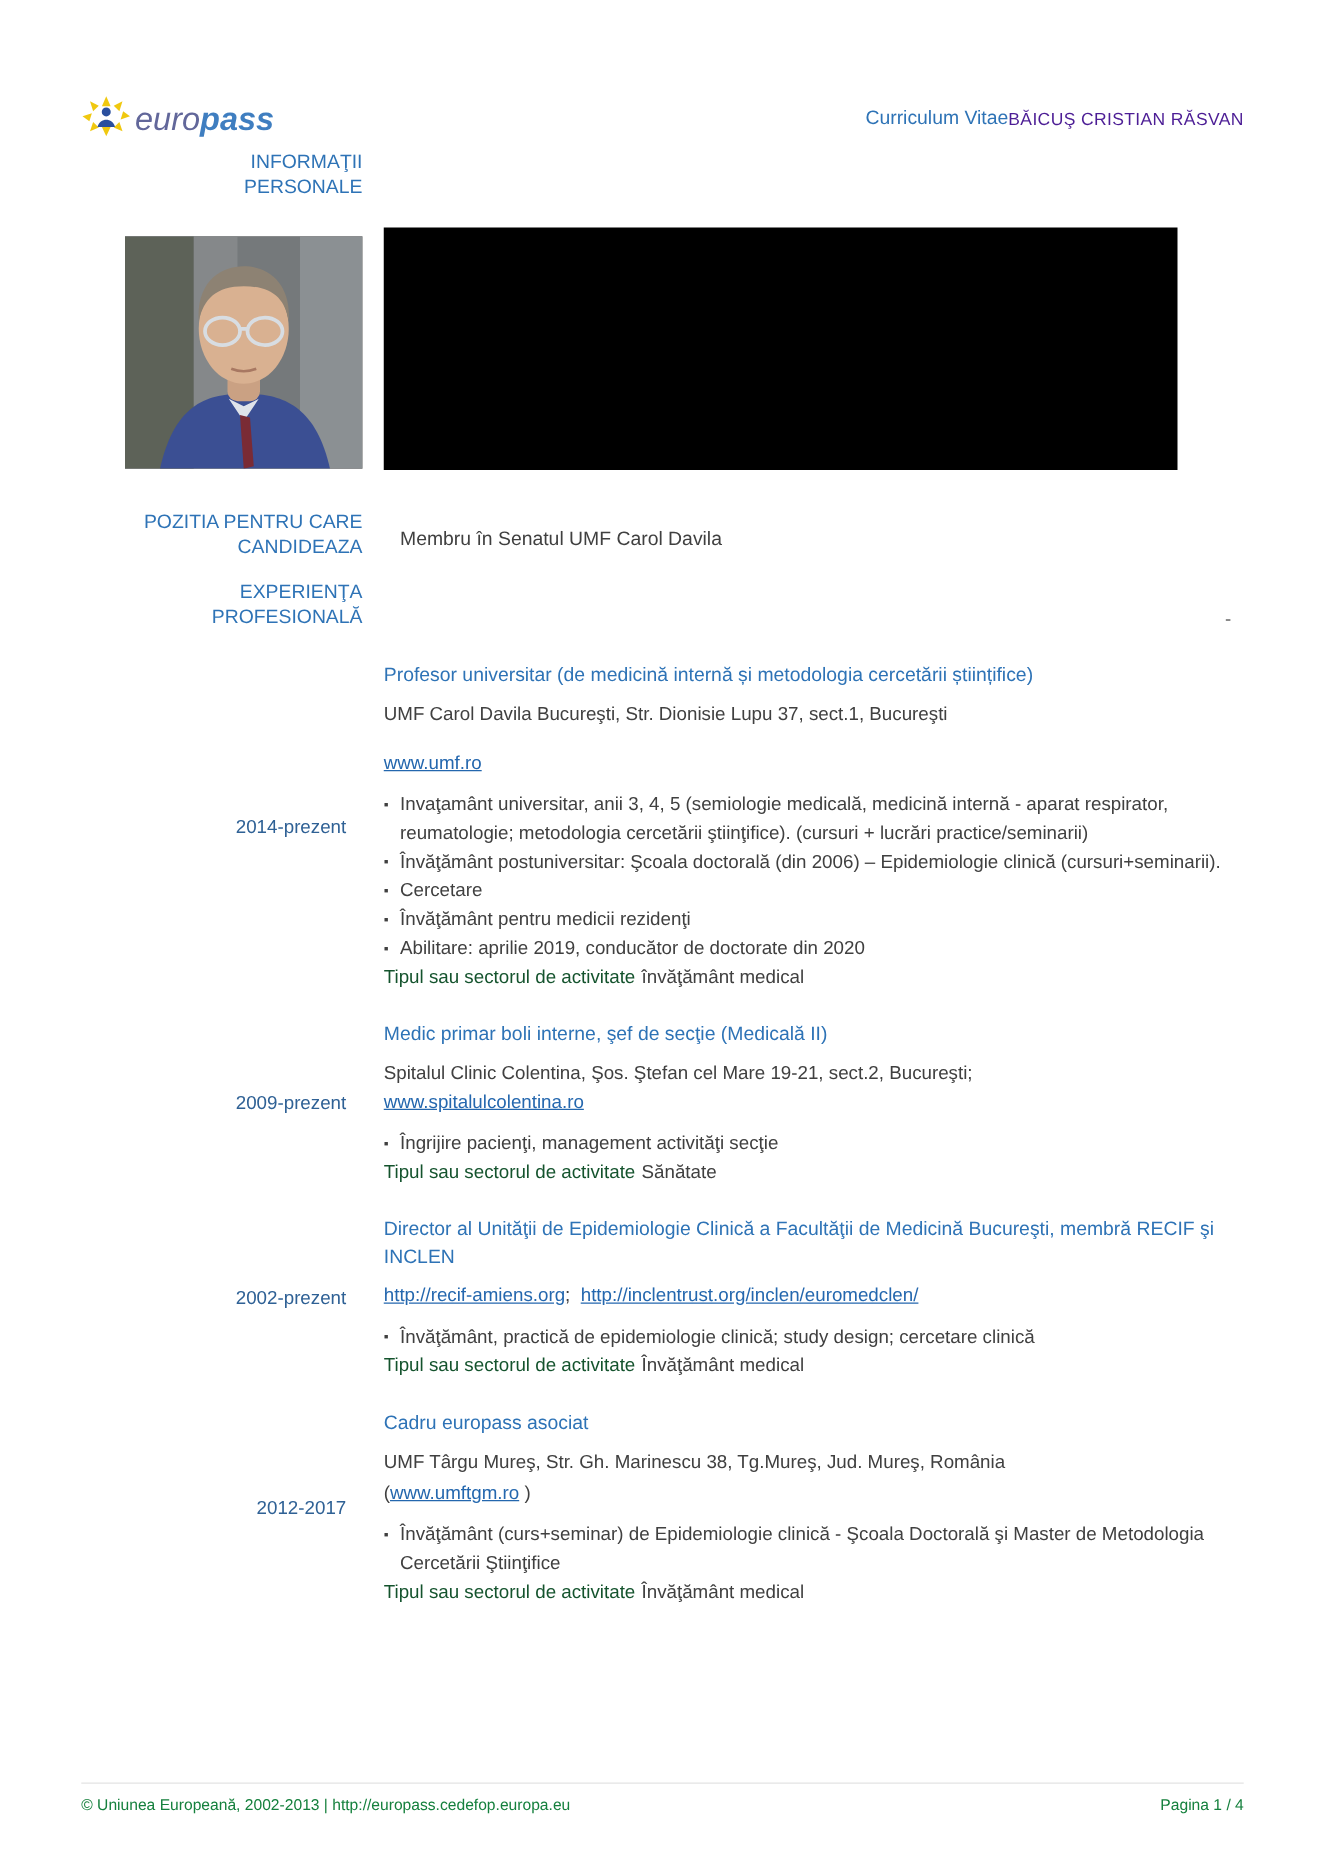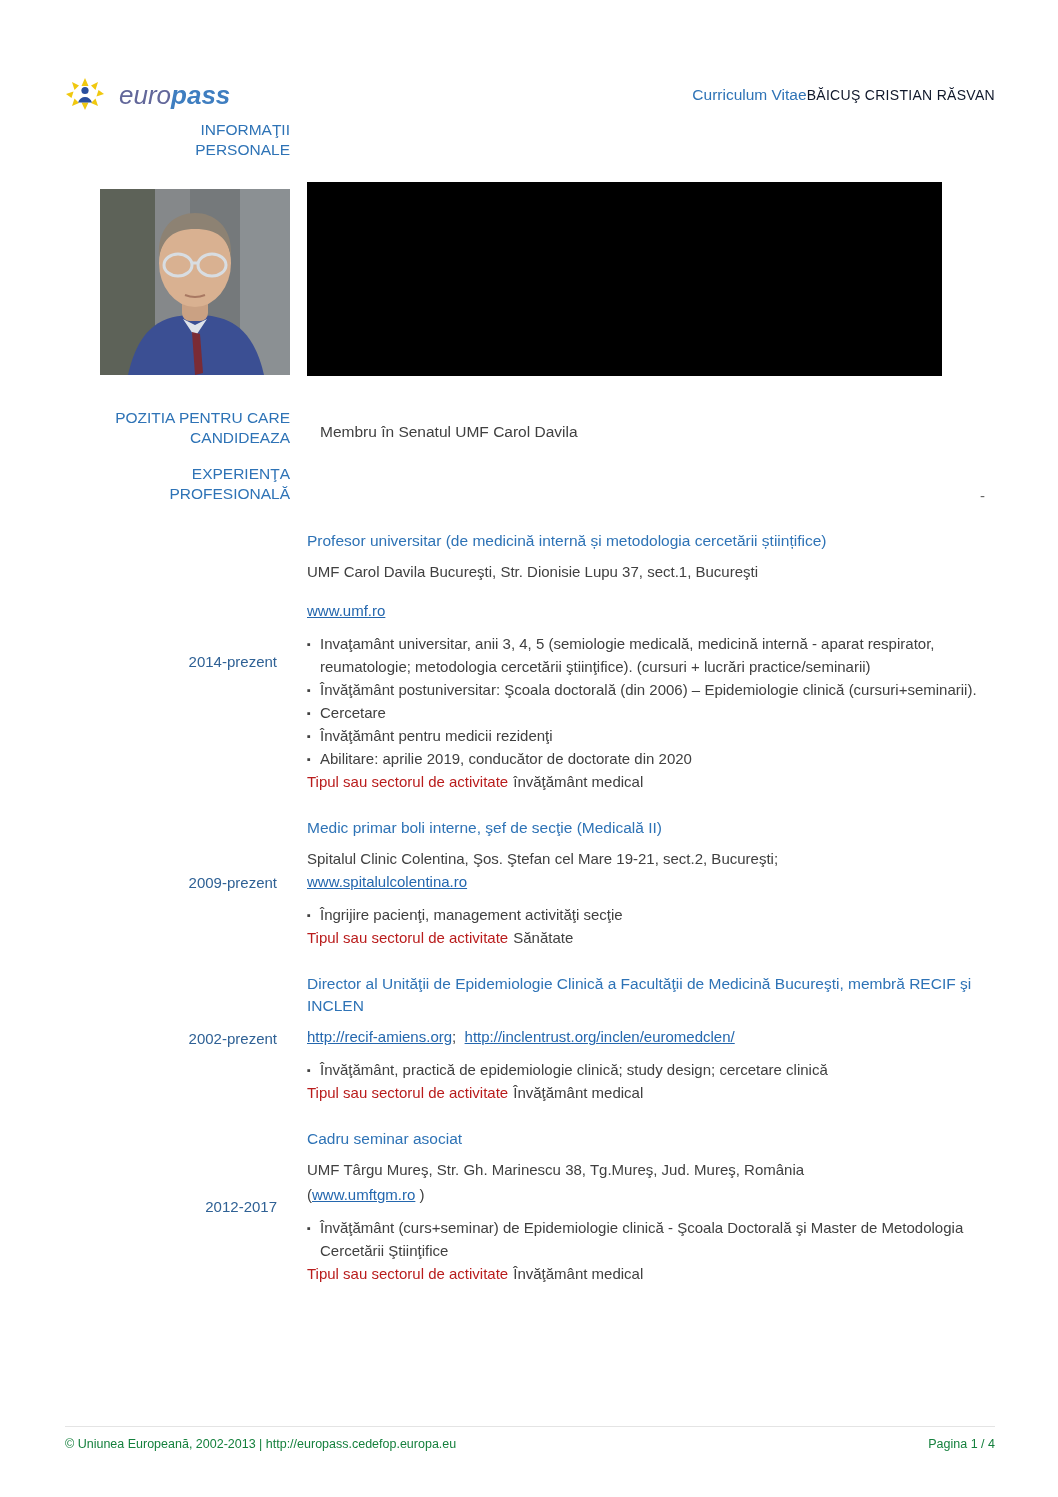--- a/index.html
+++ b/index.html
@@ -11,26 +11,26 @@
   .row{display:flex;align-items:center}
   .left{width:225px;flex-shrink:0;text-align:right}
   .right{flex:1;min-width:0;padding-left:17px}
   .entry .right{padding-right:18px}
   .blue-label{color:#2e73b6;font-size:15.5px;line-height:20px}
   .indent{margin-left:13px}
 
   
   .header{align-items:center;height:38px}
   .header .left{text-align:left}
-  .logo{display:flex;align-items:center;gap:14px}
+  .logo{display:flex;align-items:center;gap:3px}
   .logo-euro{color:#62679a;font-style:italic;font-size:26px}
   .logo-pass{color:#3f7ec0;font-style:italic;font-size:26px;font-weight:bold}
   .header-right{display:flex;justify-content:flex-end;align-items:center}
   .doc-type{color:#2e73b6;font-size:15.5px;margin-left:25px}
-  .header-name{color:#0f172a;font-size:14px;letter-spacing:.3px}
+  .header-name{color:#4c1d95;font-size:14px;letter-spacing:.3px}
 
   
   .personal{margin-top:6px}
   .person-name{margin-top:8px;font-size:16px}
 
   
   .photo-row{margin-top:22px}
   .photo{width:190px;height:186px;margin-left:auto;margin-top:6px;overflow:hidden;background:#777}
   .redacted{width:635px;height:194px;background:#000}
 
@@ -53,21 +53,21 @@
   .entry-0 .linkline{margin-top:16px}
   .entry-1 .linkline{margin-top:0}
   .entry-2 .linkline{margin-top:8px}
   .entry-3 .linkline{margin-top:2px}
   .link{color:#2467ae;}
   .link-sep{white-space:pre-wrap}
   .bullets{list-style:none;margin-top:10px}
   .bullet{position:relative;padding-left:13px;line-height:23px}
   .bullet::before{content:"▪";position:absolute;left:0;top:1px;font-size:11px;line-height:23px;color:#404040}
   .sector{line-height:23px}
-  .sector-label{color:#b91c1c}
+  .sector-label{color:#14532d}
   .sector-value{margin-left:5px}
 
   
   .footer{position:absolute;left:65px;right:63px;bottom:46px;display:flex;justify-content:flex-start;
           color:#15803d;font-size:12.5px;border-top:1px solid #e4e4e4;padding-top:10px}
   .copyright{margin-right:60px}
   .pagenum{position:absolute;right:0;top:10px}
 </style>
 </head>
 <body>
@@ -211,21 +211,21 @@
         <span class="sector-label">Tipul sau sectorul de activitate</span><span class="sector-value">Învăţământ medical</span>
       </p>
     </div>
   </section>
 
   <section class="row entry entry-3">
     <div class="left period-cell">
       <span class="period">2012-2017</span>
     </div>
     <div class="right">
-      <p class="entry-title">Cadru seminar asociat</p>
+      <p class="entry-title">Cadru europass asociat</p>
       <p class="org">UMF Târgu Mureş, Str. Gh. Marinescu 38, Tg.Mureş, Jud. Mureş, România</p>
       <p class="linkline"><span>(</span><a href="#" class="link">www.umftgm.ro</a><span class="link-sep"> )</span></p>
       <ul class="bullets">
         <li class="bullet">Învăţământ (curs+seminar) de Epidemiologie clinică -  Şcoala Doctorală şi Master de Metodologia Cercetării Ştiinţifice</li>
       </ul>
       <p class="sector">
         <span class="sector-label">Tipul sau sectorul de activitate</span><span class="sector-value">Învăţământ medical</span>
       </p>
     </div>
   </section>

